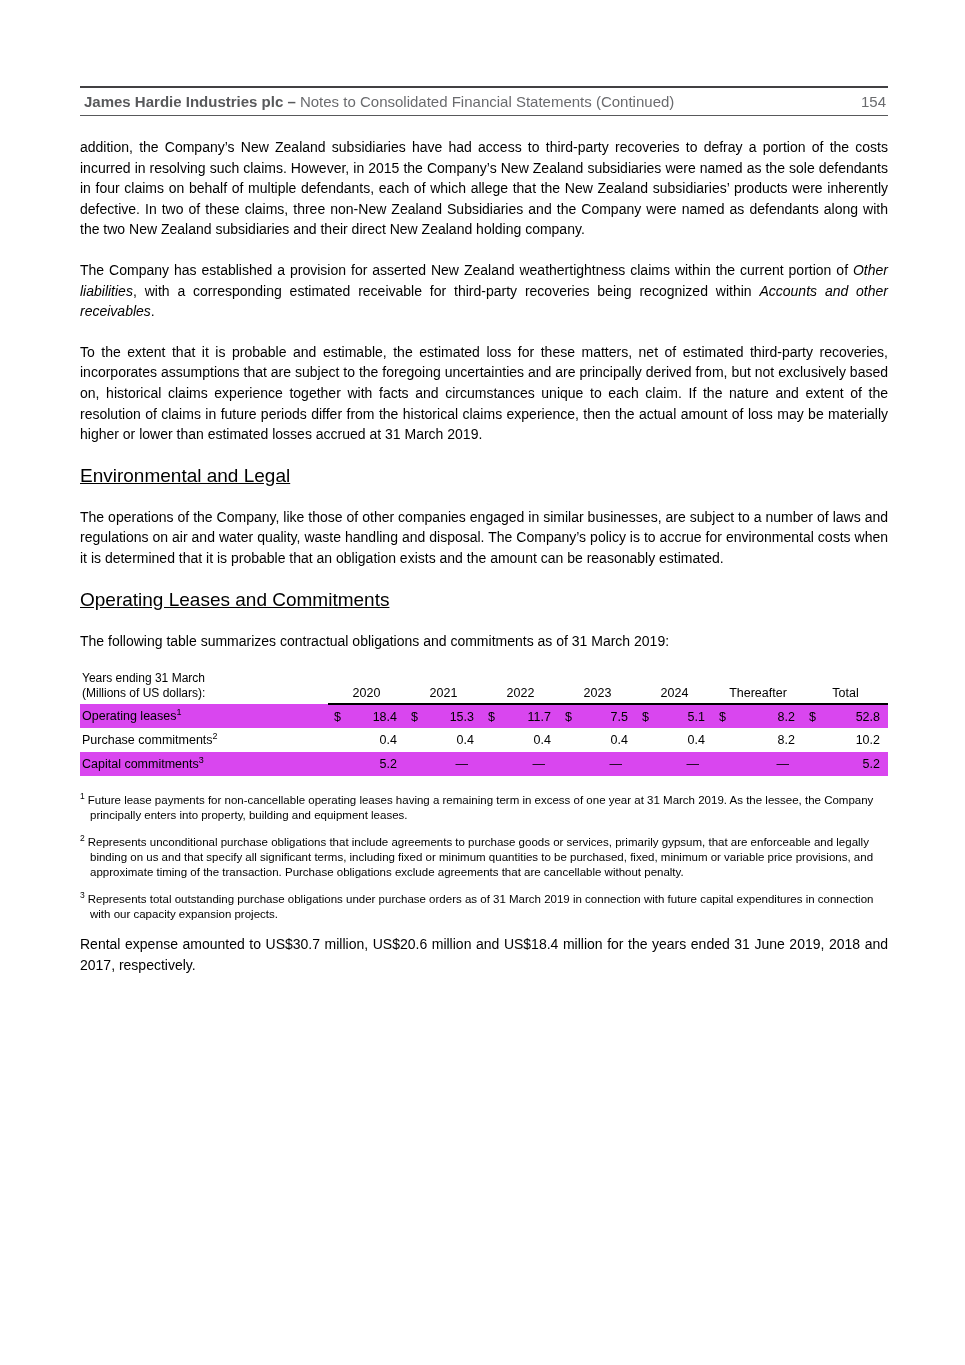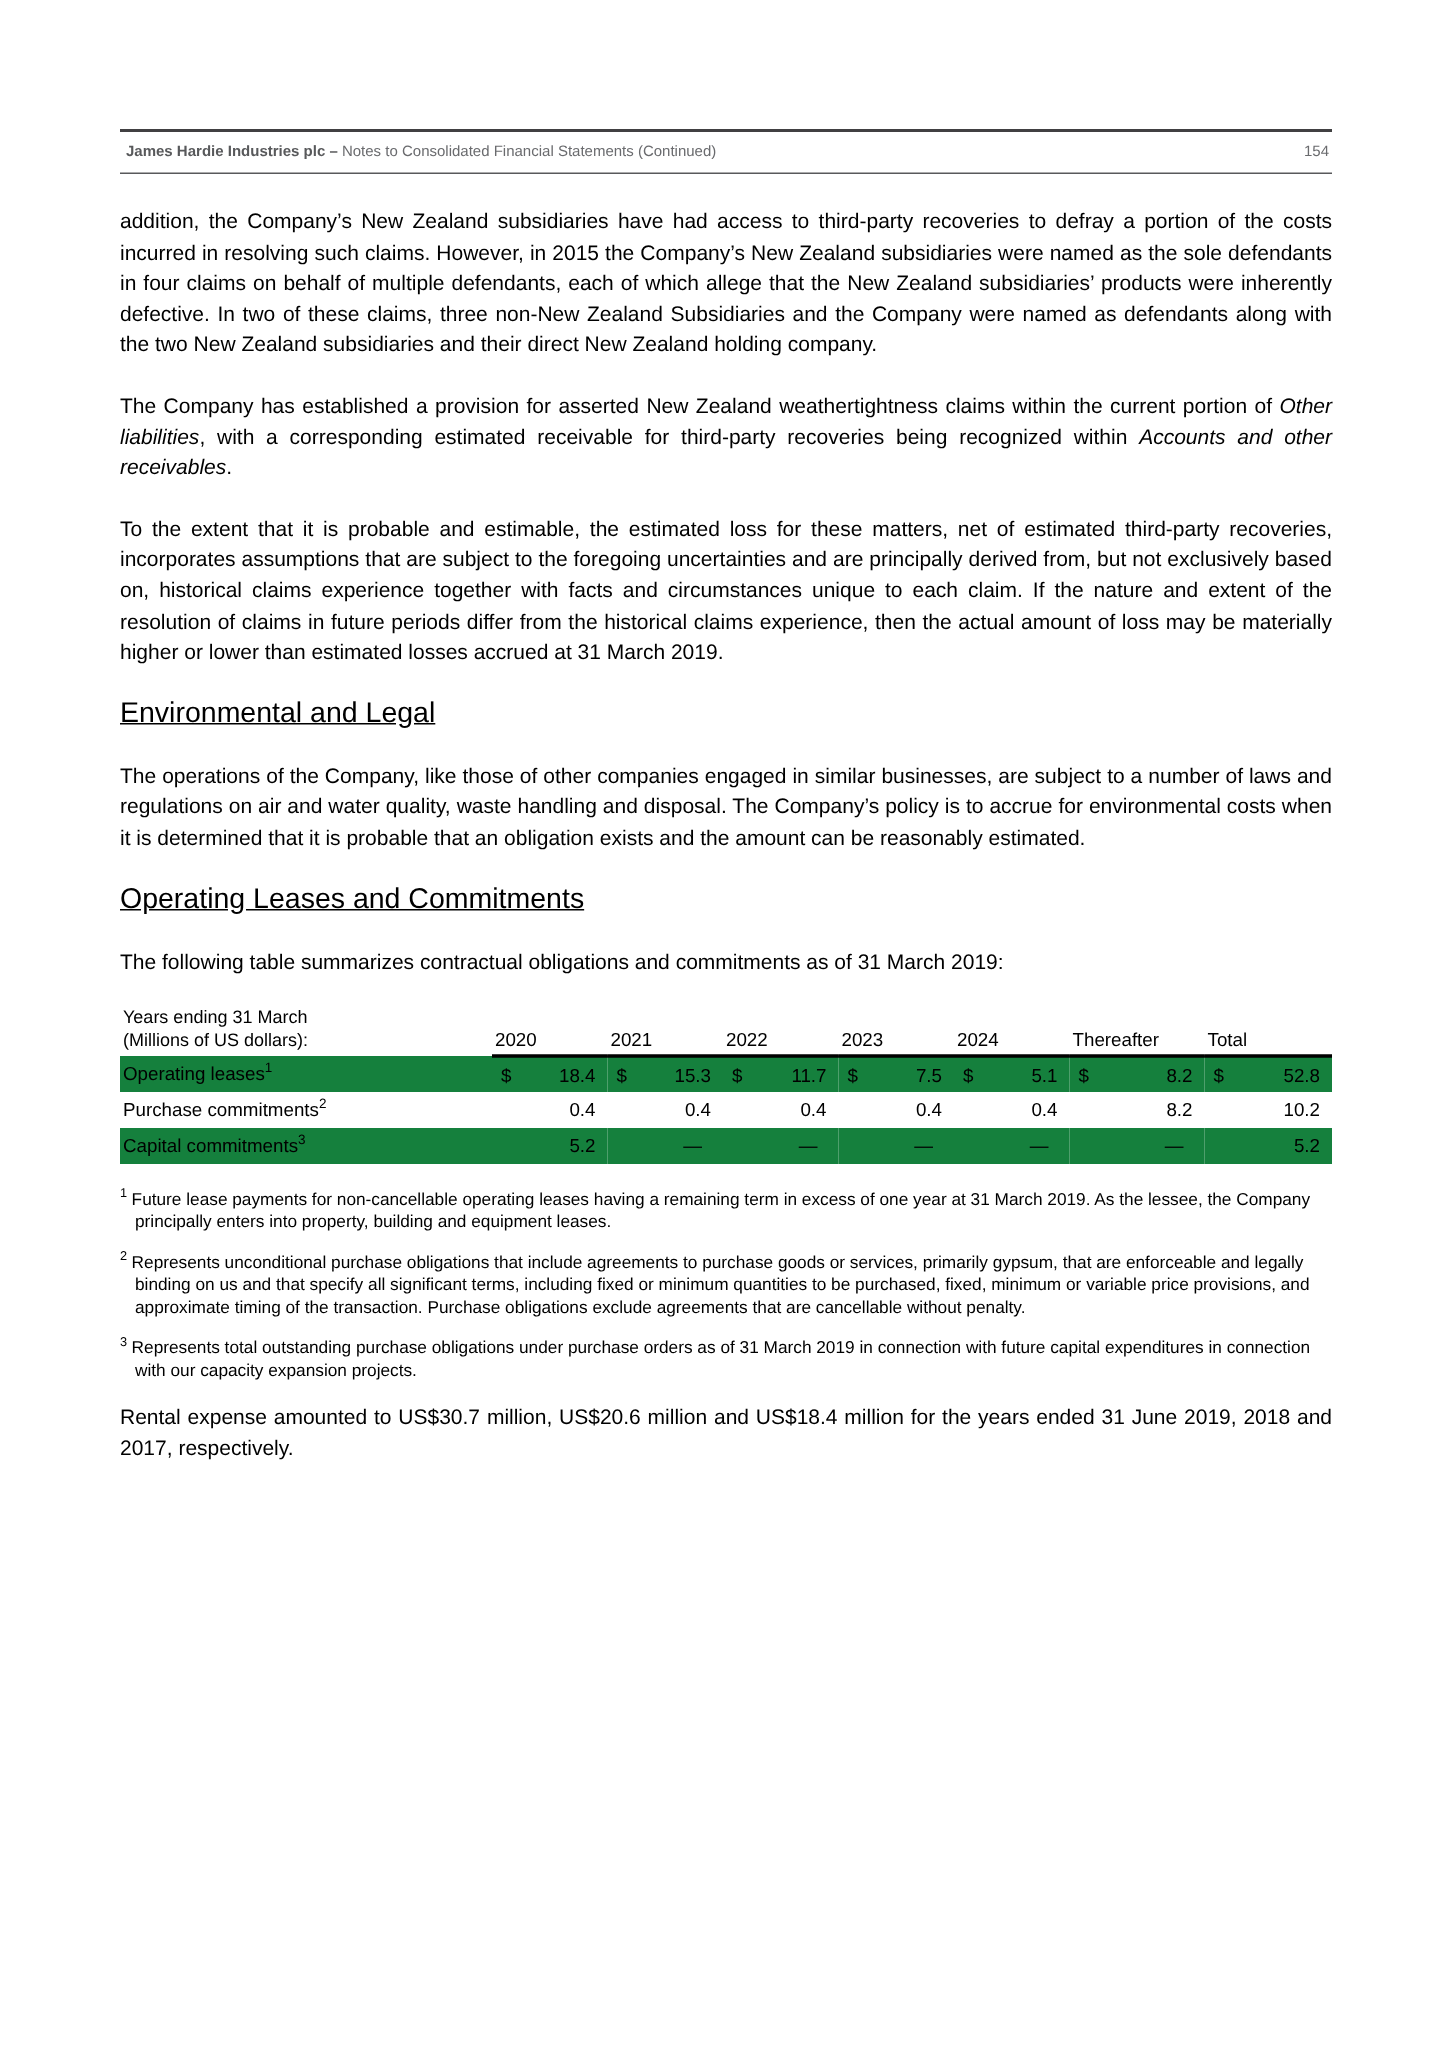--- a/index.html
+++ b/index.html
@@ -10,21 +10,21 @@
     font-family: "Liberation Sans", sans-serif;
     color: #000;
   }
   .page { padding: 86px 77px 0 80px; }
 
   
   .rule-top { border-top: 2px solid #414042; }
   .header-row {
     display: flex; justify-content: space-between; align-items: center;
     height: 27px; padding: 0 2px 0 4px;
-    font-size: 10px; color: #6a6b6e;
+    font-size: 15px; color: #6a6b6e;
   }
   .header-row .bold { font-weight: bold; color: #58595b; }
   .rule-bottom { border-top: 1.5px solid #58595b; margin-bottom: 21px; }
 
   
   p.body {
     font-size: 14px; line-height: 20.6px; text-align: justify;
     margin: 0 0 20px 0;
   }
   h3.section {
@@ -38,31 +38,31 @@
   table.commitments {
     width: 100%; border-collapse: collapse; table-layout: fixed;
     font-size: 12.5px; margin-bottom: 17px;
   }
   table.commitments th, table.commitments td { font-weight: 400; }
   th.lbl {
     text-align: left; vertical-align: bottom;
     font-size: 12px; line-height: 15px; padding: 0 0 3px 2px;
   }
   th.col {
-    text-align: left; vertical-align: bottom;
+    text-align: center; vertical-align: bottom;
     font-weight: bold; font-size: 12.5px;
     padding: 0 2px 3px 2px;
     border-bottom: 2px solid #000;
   }
   td { height: 24px; vertical-align: middle; }
   td.lbl { text-align: left; padding-left: 2px; }
   td.num { text-align: right; padding-right: 8px; }
   td.num .cur { float: left; padding-left: 5px; }
   td.dash { padding-right: 14px; }
-  tr.shaded td { background: #15803d; }
+  tr.shaded td { background: #d946ef; }
   sup.fn { font-size: 9px; vertical-align: super; line-height: 0; }
 
   
   .footnote {
     font-size: 11.5px; line-height: 15px;
     padding-left: 10px; text-indent: -10px;
     margin: 0 0 12px 0;
   }
   .footnote sup { font-size: 8.5px; vertical-align: super; line-height: 0; margin-right: 3px; }
 

